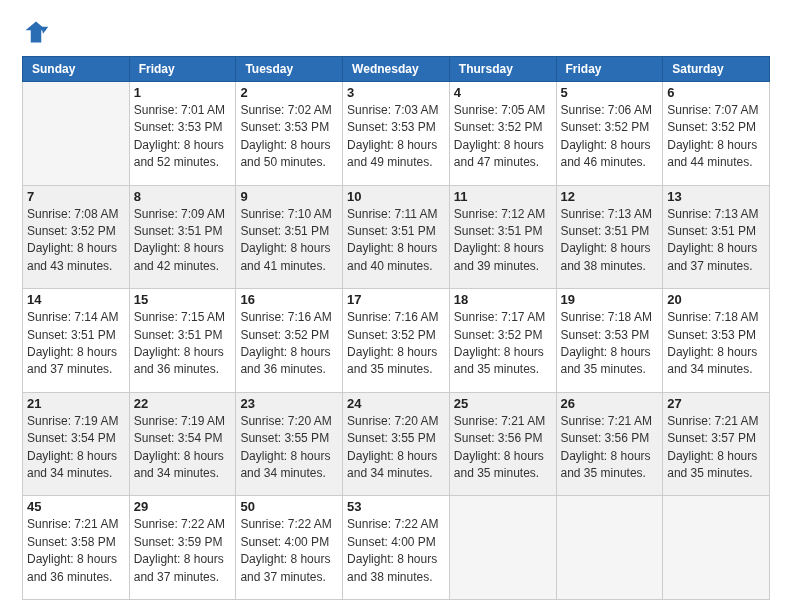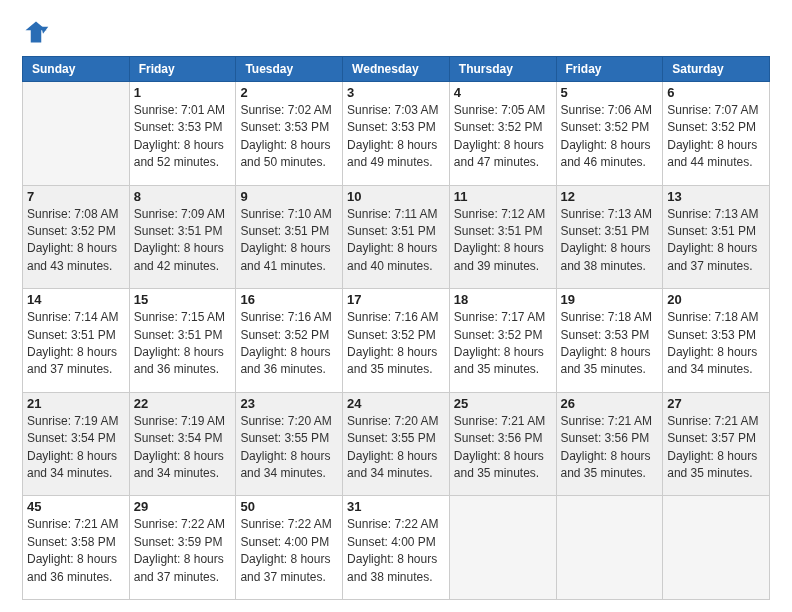--- a/index.html
+++ b/index.html
@@ -258,21 +258,21 @@
           </td>
           <td>
             <span class="day-num">29</span>
             <div class="day-info">Sunrise: 7:22 AM<br>Sunset: 3:59 PM<br>Daylight: 8 hours<br>and 37 minutes.</div>
           </td>
           <td>
             <span class="day-num">50</span>
             <div class="day-info">Sunrise: 7:22 AM<br>Sunset: 4:00 PM<br>Daylight: 8 hours<br>and 37 minutes.</div>
           </td>
           <td>
-            <span class="day-num">31</span>
+            <span class="day-num">53</span>
             <div class="day-info">Sunrise: 7:22 AM<br>Sunset: 4:00 PM<br>Daylight: 8 hours<br>and 38 minutes.</div>
           </td>
           <td class="empty"></td>
           <td class="empty"></td>
           <td class="empty"></td>
         </tr>
       </tbody>
   </table>
 </div>
 

